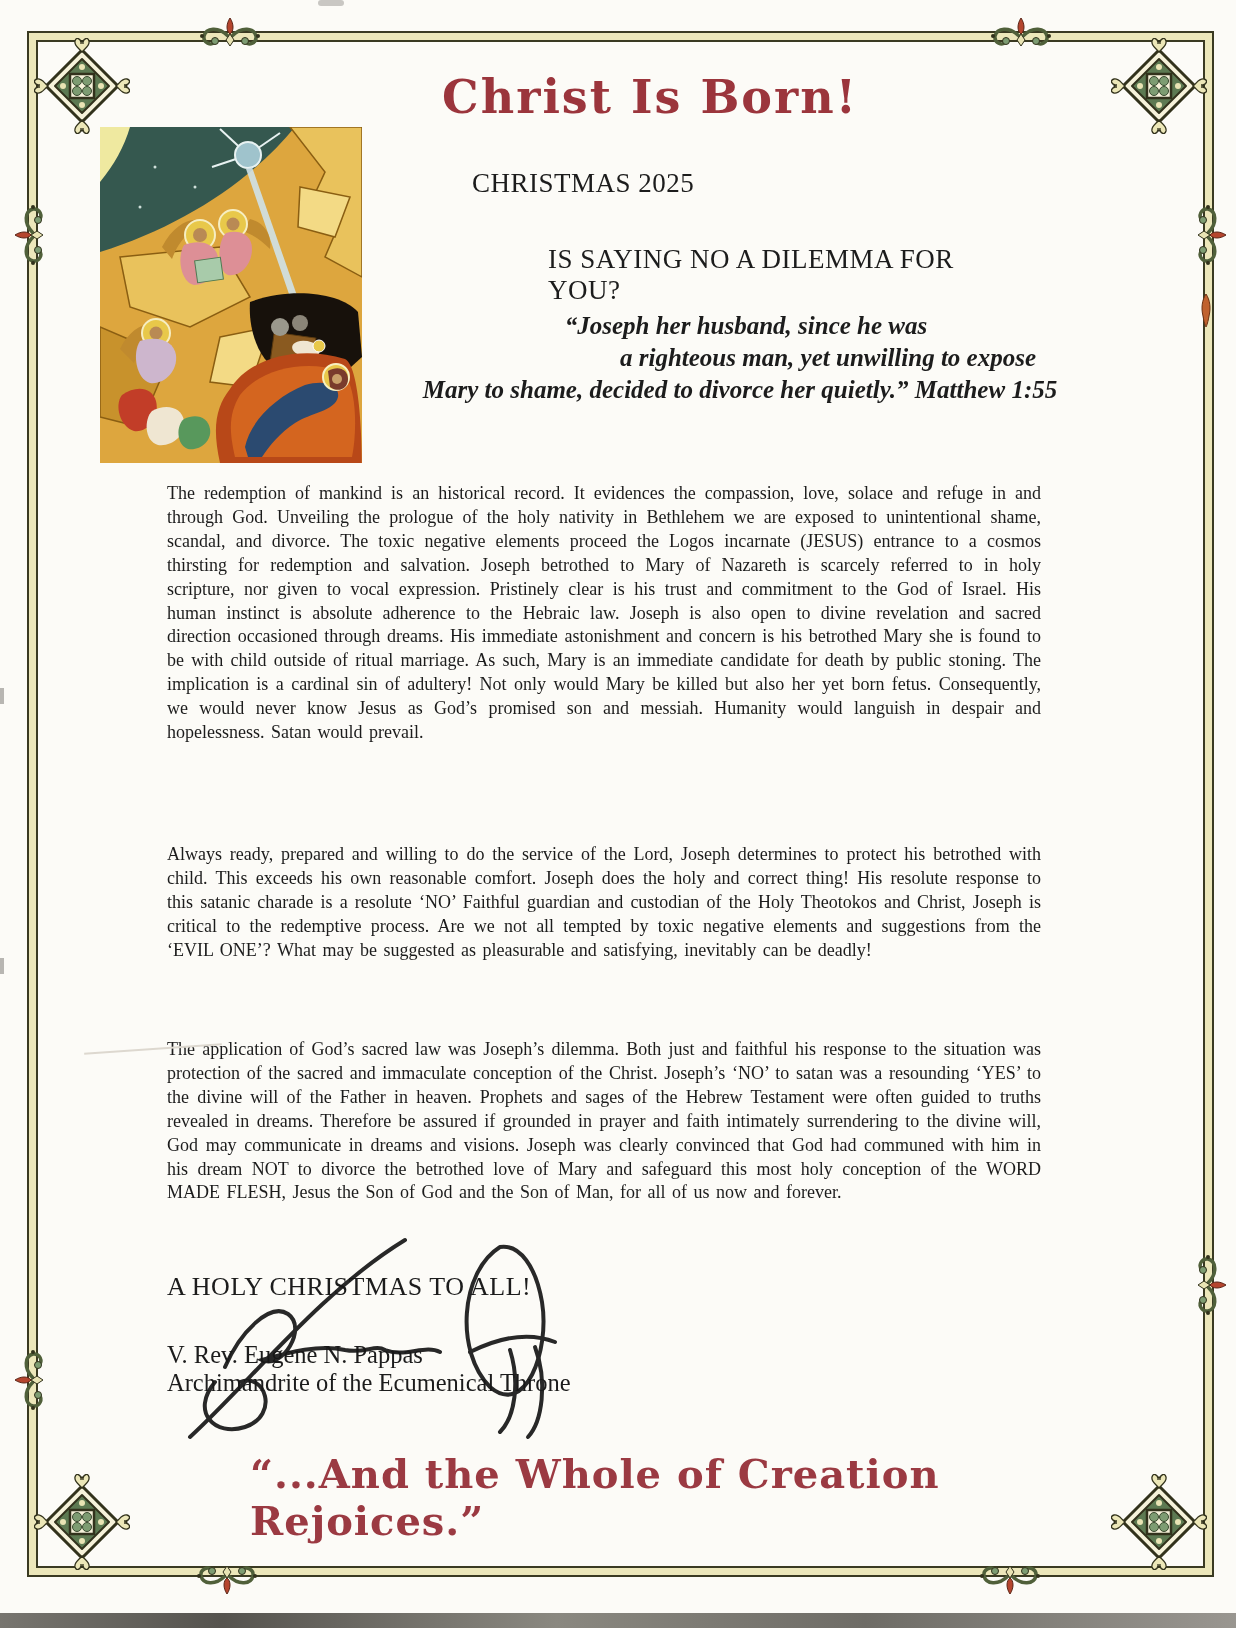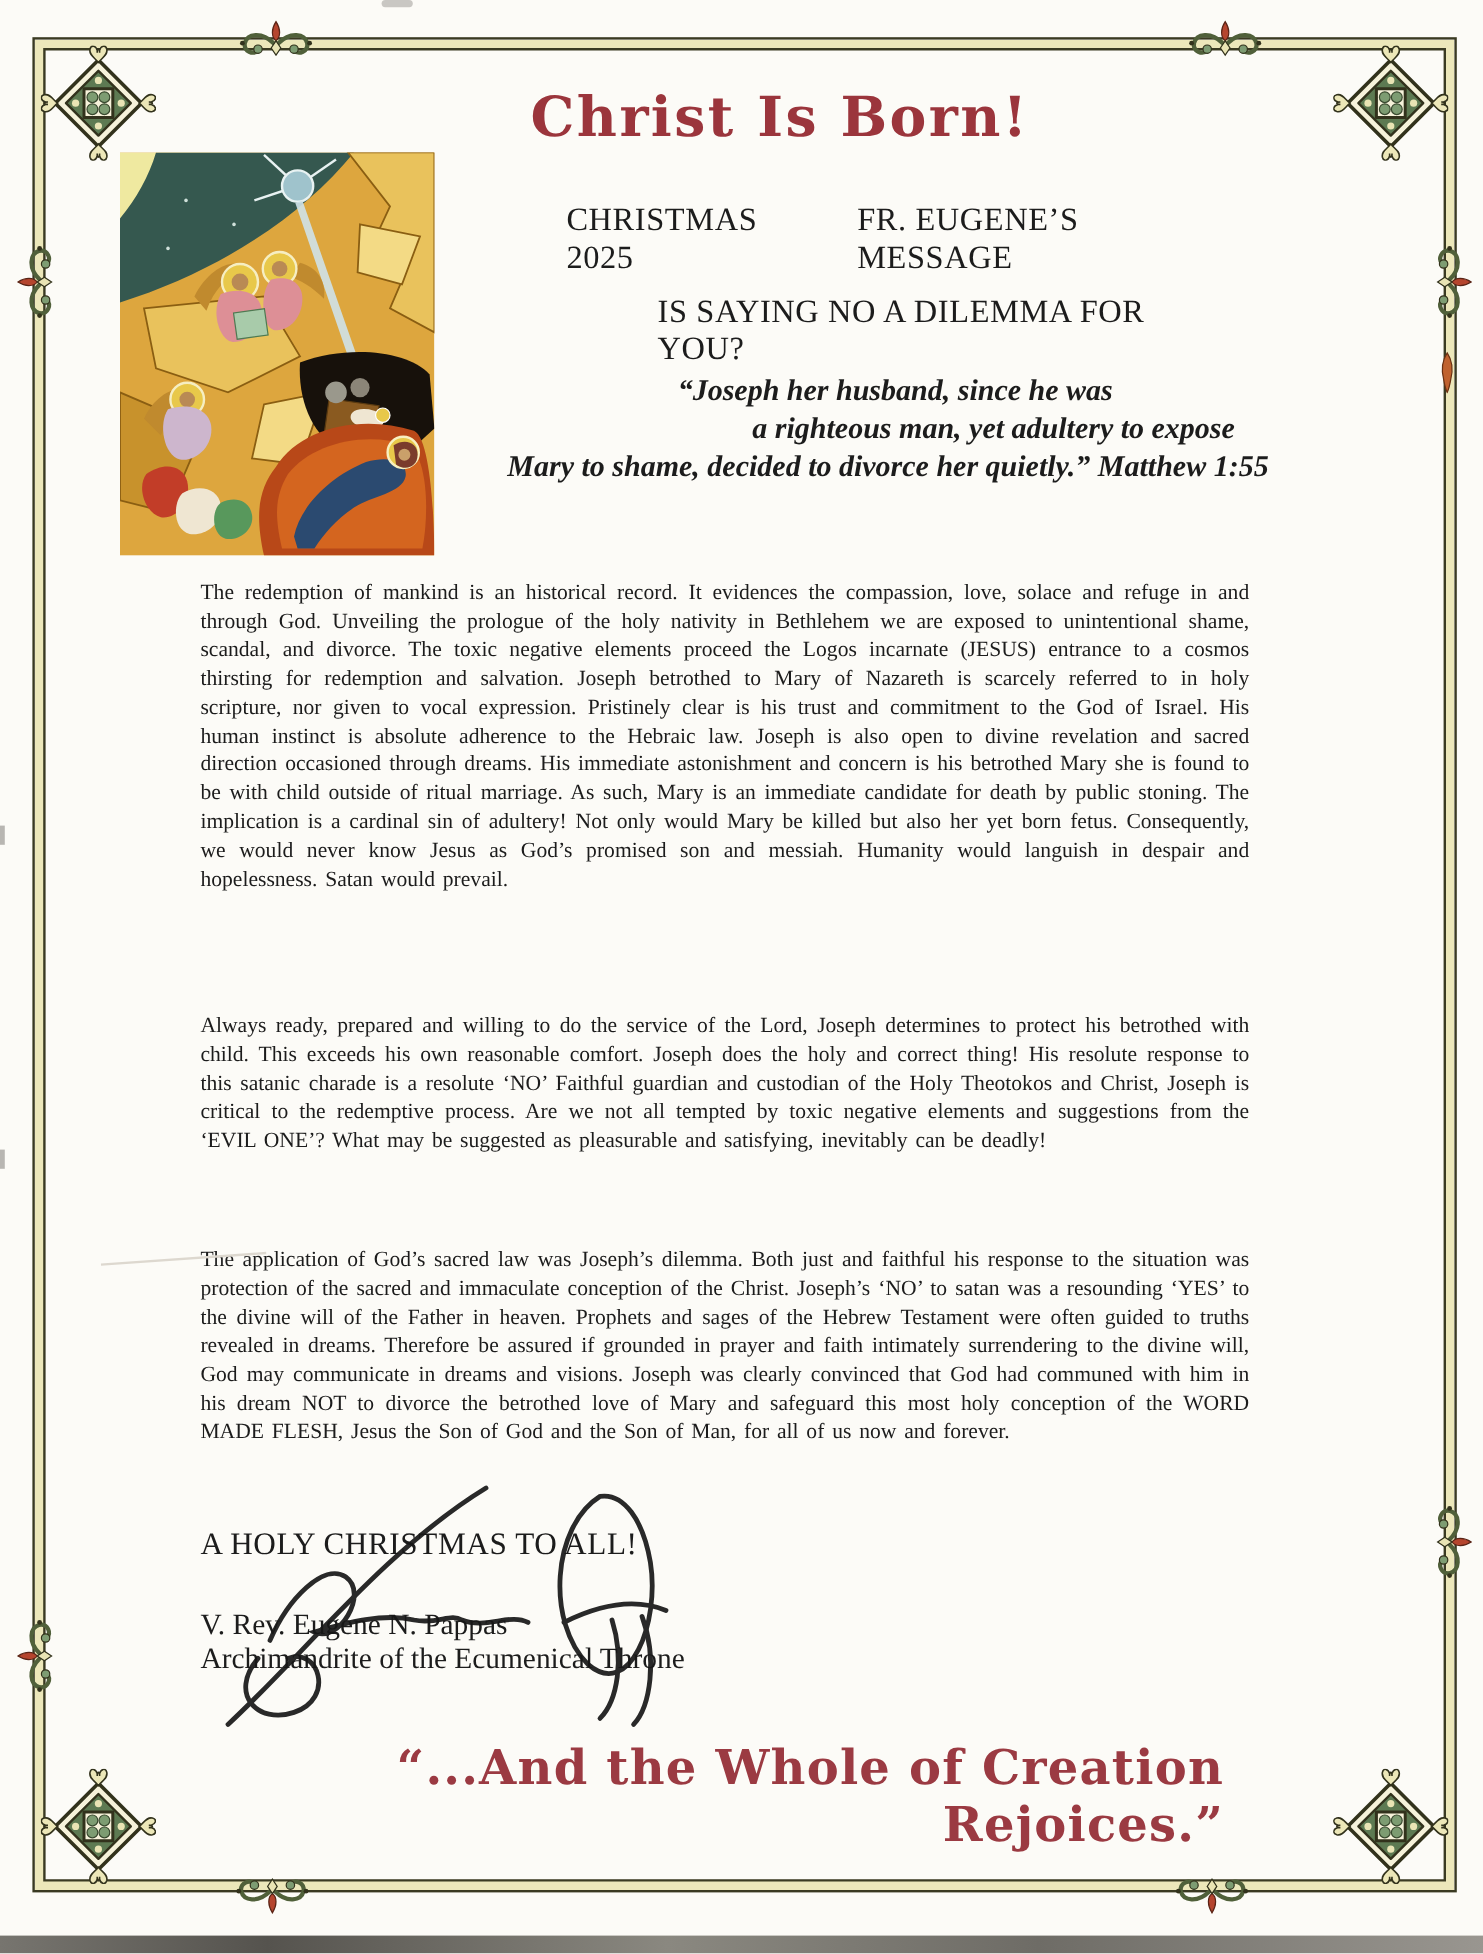--- a/index.html
+++ b/index.html
@@ -41,21 +41,21 @@
   
   .body-par{
     position:absolute;left:167px;width:874px;margin:0;
     font-size:18px;line-height:23.9px;text-align:justify;word-spacing:2px;
   }
   .p1{top:482px;} .p2{top:843px;} .p3{top:1038px;}
   .closing-line{position:absolute;left:167px;top:1272px;font-size:26px;letter-spacing:.5px;}
   .sig-name{position:absolute;left:167px;top:1341px;font-size:24.5px;}
   .sig-title{position:absolute;left:167px;top:1369px;font-size:24.5px;}
   .footer-motto{
-    position:absolute;left:250px;top:1450px;width:770px;text-align:right;
+    position:absolute;left:250px;top:1450px;width:770px;text-align:left;
     font-family:"DejaVu Serif", serif;font-weight:bold;font-size:40px;
     letter-spacing:1px;color:#9b3a42;
   }
   
   .scan-bottom{
     position:absolute;left:0;right:0;bottom:0;height:15px;
     background:linear-gradient(90deg,#77756f 0%,#55534e 18%,#8a8880 45%,#6e6c66 70%,#999690 100%);
   }
   .crease{position:absolute;left:84px;top:1048px;width:138px;height:2px;background:#ddd8cf;transform:rotate(-4deg);}
   .edge-tick{position:absolute;left:0;width:4px;height:16px;background:#b8b6b2;}
@@ -204,27 +204,26 @@
       <path d="M40,214 C58,208 74,214 76,228 C78,244 64,258 50,256 C36,252 32,226 40,214 Z" fill="#cdb6cd"></path>
       <path d="M22,268 C36,258 52,260 56,274 C60,290 48,306 34,304 C20,300 14,278 22,268 Z" fill="#c23d28"></path>
       <path d="M52,284 C66,276 82,280 84,294 C86,308 72,320 58,318 C44,314 44,292 52,284 Z" fill="#efe6d2"></path>
       <path d="M84,292 C96,286 108,290 110,302 C112,314 100,324 88,322 C76,318 76,298 84,292 Z" fill="#58985c"></path>
     </g>
   </svg>
 
   <div class="title-blackletter">Christ Is Born!</div>
   <div class="subtitle-row">
     <span>CHRISTMAS 2025</span>
-    <span>FR. EUGENE’S MESSAGE</span>
   </div>
   <div class="headline">IS SAYING NO A DILEMMA FOR YOU?</div>
 
   <div class="quote">
     <span class="ql l1">“Joseph her husband, since he was</span>
-    <span class="ql l2">a righteous man, yet adultery to expose</span>
+    <span class="ql l2">a righteous man, yet unwilling to expose</span>
     <span class="ql l3">Mary to shame, decided to divorce her quietly.” Matthew 1:55</span>
   </div>
 
   <p class="body-par p1">The redemption of mankind is an historical record. It evidences the compassion, love, solace and refuge in and through God. Unveiling the prologue of the holy nativity in Bethlehem we are exposed to unintentional shame, scandal, and divorce. The toxic negative elements proceed the Logos incarnate (JESUS) entrance to a cosmos thirsting for redemption and salvation. Joseph betrothed to Mary of Nazareth is scarcely referred to in holy scripture, nor given to vocal expression. Pristinely clear is his trust and commitment to the God of Israel. His human instinct is absolute adherence to the Hebraic law. Joseph is also open to divine revelation and sacred direction occasioned through dreams. His immediate astonishment and concern is his betrothed Mary she is found to be with child outside of ritual marriage. As such, Mary is an immediate candidate for death by public stoning. The implication is a cardinal sin of adultery! Not only would Mary be killed but also her yet born fetus. Consequently, we would never know Jesus as God’s promised son and messiah. Humanity would languish in despair and hopelessness. Satan would prevail.</p>
   <p class="body-par p2">Always ready, prepared and willing to do the service of the Lord, Joseph determines to protect his betrothed with child. This exceeds his own reasonable comfort. Joseph does the holy and correct thing! His resolute response to this satanic charade is a resolute ‘NO’ Faithful guardian and custodian of the Holy Theotokos and Christ, Joseph is critical to the redemptive process. Are we not all tempted by toxic negative elements and suggestions from the ‘EVIL ONE’? What may be suggested as pleasurable and satisfying, inevitably can be deadly!</p>
   <p class="body-par p3">The application of God’s sacred law was Joseph’s dilemma. Both just and faithful his response to the situation was protection of the sacred and immaculate conception of the Christ. Joseph’s ‘NO’ to satan was a resounding ‘YES’ to the divine will of the Father in heaven. Prophets and sages of the Hebrew Testament were often guided to truths revealed in dreams. Therefore be assured if grounded in prayer and faith intimately surrendering to the divine will, God may communicate in dreams and visions. Joseph was clearly convinced that God had communed with him in his dream NOT to divorce the betrothed love of Mary and safeguard this most holy conception of the WORD MADE FLESH, Jesus the Son of God and the Son of Man, for all of us now and forever.</p>
 
   <div class="closing-line">A HOLY CHRISTMAS TO ALL!</div>
   <div class="sig-name">V. Rev. Eugene N. Pappas</div>
   <div class="sig-title">Archimandrite of the Ecumenical Throne</div>

